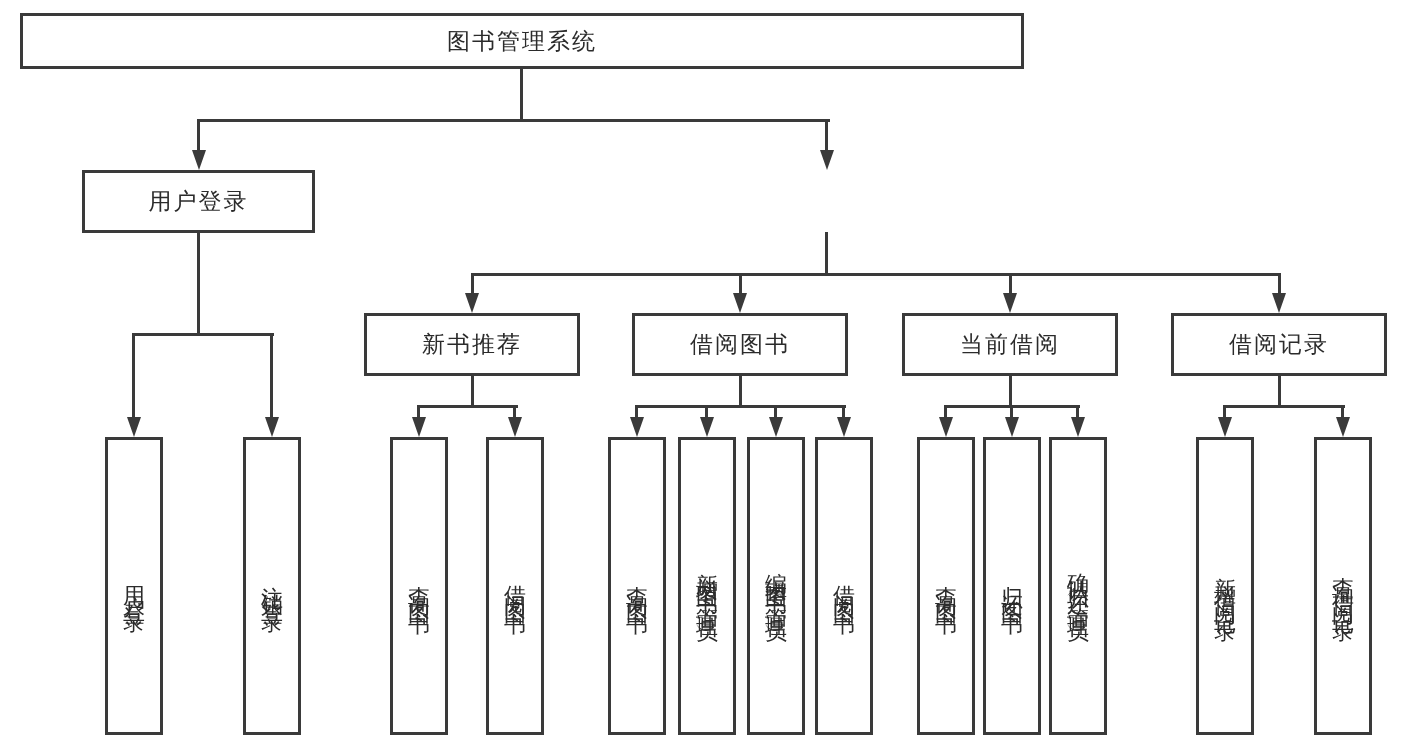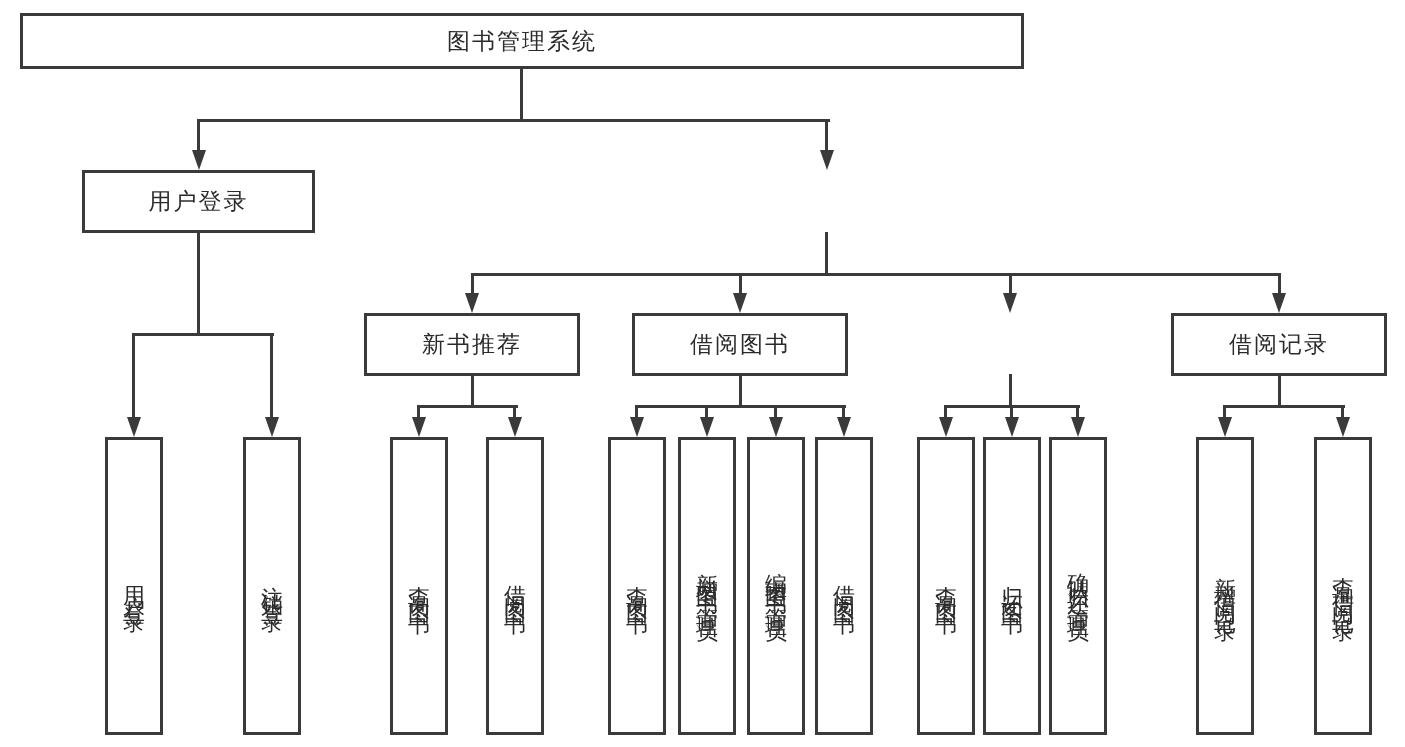--- a/index.html
+++ b/index.html
@@ -83,20 +83,23 @@
   <div class="arrow" style="left:1003px;top:293px"></div>
   <div class="vline" style="left:1278px;top:273px;width:3px;height:22px"></div>
   <div class="arrow" style="left:1272px;top:293px"></div>
 
   <div class="box hbox" style="left:364px;top:313px;width:216px;height:63px">
     <span>新书推荐</span>
   </div>
   <div class="box hbox" style="left:632px;top:313px;width:216px;height:63px">
     <span>借阅图书</span>
   </div>
+  <div class="box hbox" style="left:902px;top:313px;width:216px;height:63px">
+    <span>当前借阅</span>
+  </div>
   <div class="box hbox" style="left:1171px;top:313px;width:216px;height:63px">
     <span>借阅记录</span>
   </div>
 
   <div class="vline" style="left:471px;top:374px;width:3px;height:33px"></div>
   <div class="hline" style="left:417px;top:405px;width:101px;height:3px"></div>
   <div class="vline" style="left:417px;top:405px;width:3px;height:14px"></div>
   <div class="arrow" style="left:412px;top:417px"></div>
   <div class="vline" style="left:513px;top:405px;width:3px;height:14px"></div>
   <div class="arrow" style="left:508px;top:417px"></div>

